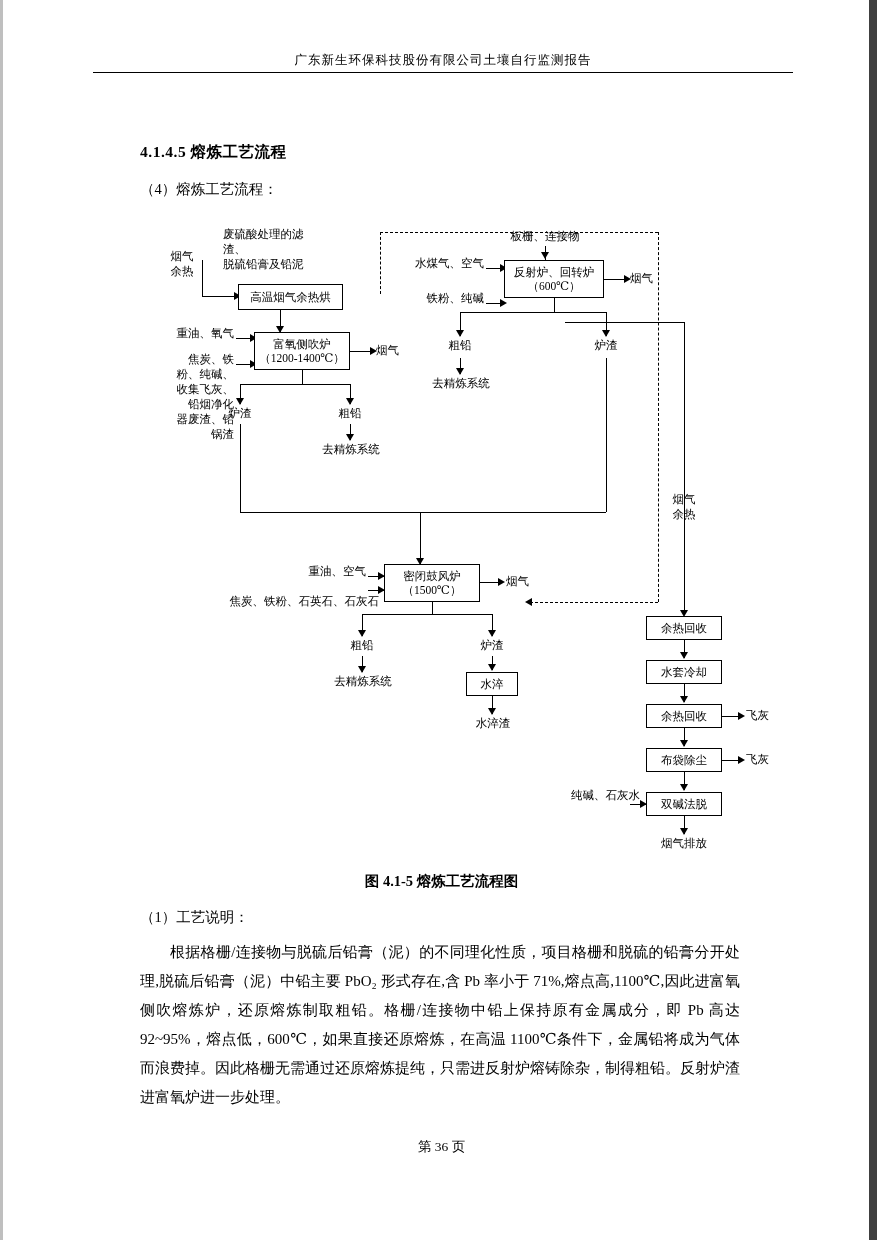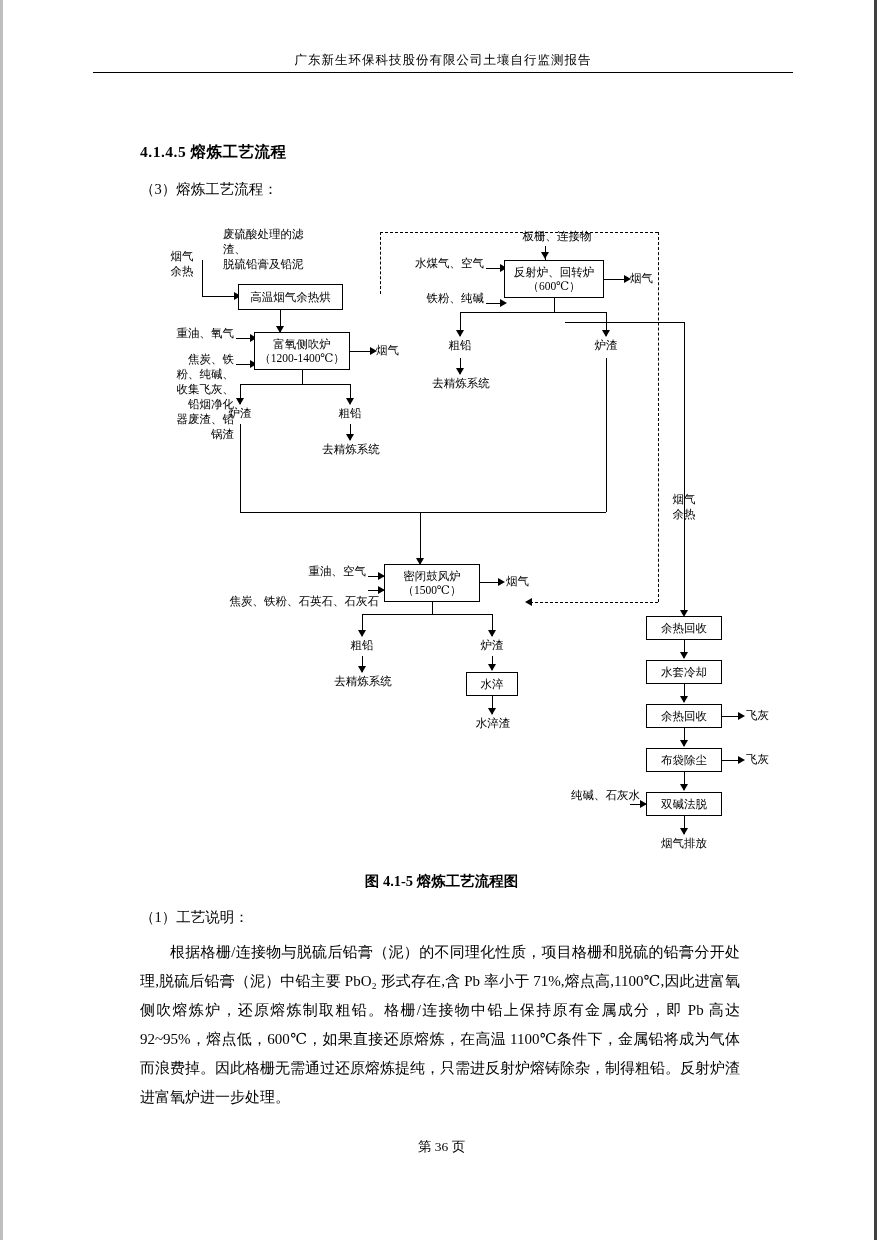--- a/index.html
+++ b/index.html
@@ -8,21 +8,21 @@
     background:#fff;
     font-family:"Liberation Serif","DejaVu Serif",serif;
     color:#000;
     position:relative;
     overflow:hidden;
   }
   .page{
     position:absolute;left:0;top:0;width:877px;height:1240px;
     box-sizing:border-box;
     border-left:3px solid #bfbfbf;
-    border-right:3px solid #404040;
+    border-right:8px solid #404040;
   }
   .header{
     position:absolute;left:90px;top:52px;width:700px;
     text-align:center;font-size:12.5px;letter-spacing:1px;
   }
   .header-rule{
     position:absolute;left:90px;top:72px;width:700px;height:0;
     border-top:1px solid #000;
   }
   .h3{
@@ -75,21 +75,21 @@
 </style>
 </head>
 <body>
 
 <div class="page">
 
   <div class="header">广东新生环保科技股份有限公司土壤自行监测报告</div>
   <div class="header-rule"></div>
 
   <div class="h3">4.1.4.5 熔炼工艺流程</div>
-  <div class="p1">（3）熔炼工艺流程：</div>
+  <div class="p1">（4）熔炼工艺流程：</div>
 
   <div class="diagram">
 
     <div class="dash-h" style="left:240px;top:20px;width:278px;"></div>
     <div class="dash-v" style="left:240px;top:20px;height:62px;"></div>
     <div class="dash-v" style="left:518px;top:20px;height:370px;"></div>
     <div class="dash-h" style="left:390px;top:390px;width:128px;"></div>
     <div class="arr arr-l" style="left:385px;top:386px;"></div>
 
     <div class="lnv ln" style="left:544px;top:110px;height:290px;"></div>
@@ -147,21 +147,21 @@
     <div class="lbl c" style="left:165px;top:230px;width:92px;">去精炼系统</div>
 
     <div class="lbl r" style="left:248px;top:44px;width:96px;">水煤气、空气</div>
     <div class="lnh ln" style="left:346px;top:56px;width:18px;"></div>
     <div class="arr arr-r" style="left:360px;top:52px;"></div>
 
     <div class="lbl r" style="left:258px;top:79px;width:86px;">铁粉、纯碱</div>
     <div class="lnh ln" style="left:346px;top:91px;width:18px;"></div>
     <div class="arr arr-r" style="left:360px;top:87px;"></div>
 
-    <div class="lbl c" style="left:362px;top:17px;width:110px;font-family:Liberation Mono, monospace;">板栅、连接物</div>
+    <div class="lbl c" style="left:350px;top:17px;width:110px;font-family:Liberation Mono, monospace;">板栅、连接物</div>
     <div class="lnv ln" style="left:405px;top:34px;height:14px;"></div>
     <div class="arr arr-d" style="left:401px;top:40px;"></div>
 
     <div class="box" style="left:364px;top:48px;width:100px;height:38px;">反射炉、回转炉
 （600℃）</div>
 
     <div class="lnh ln" style="left:464px;top:67px;width:24px;"></div>
     <div class="arr arr-r" style="left:484px;top:63px;"></div>
     <div class="lbl" style="left:490px;top:59px;width:40px;">烟气</div>
 

